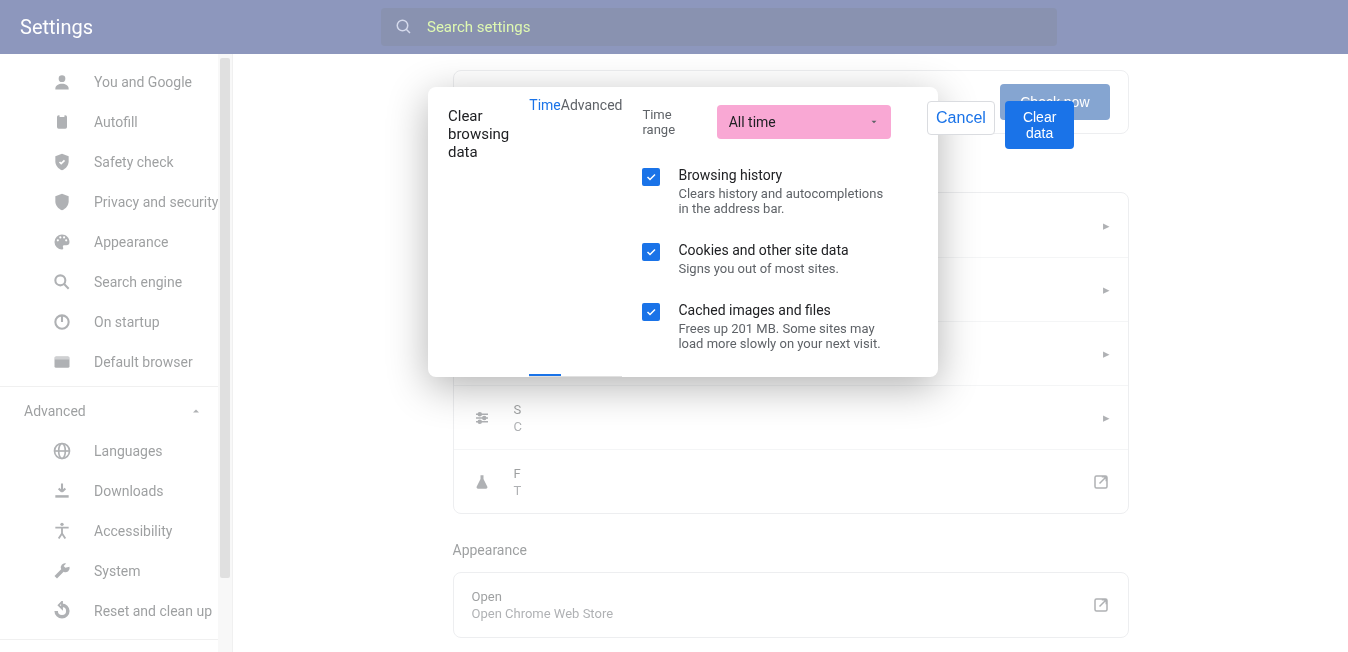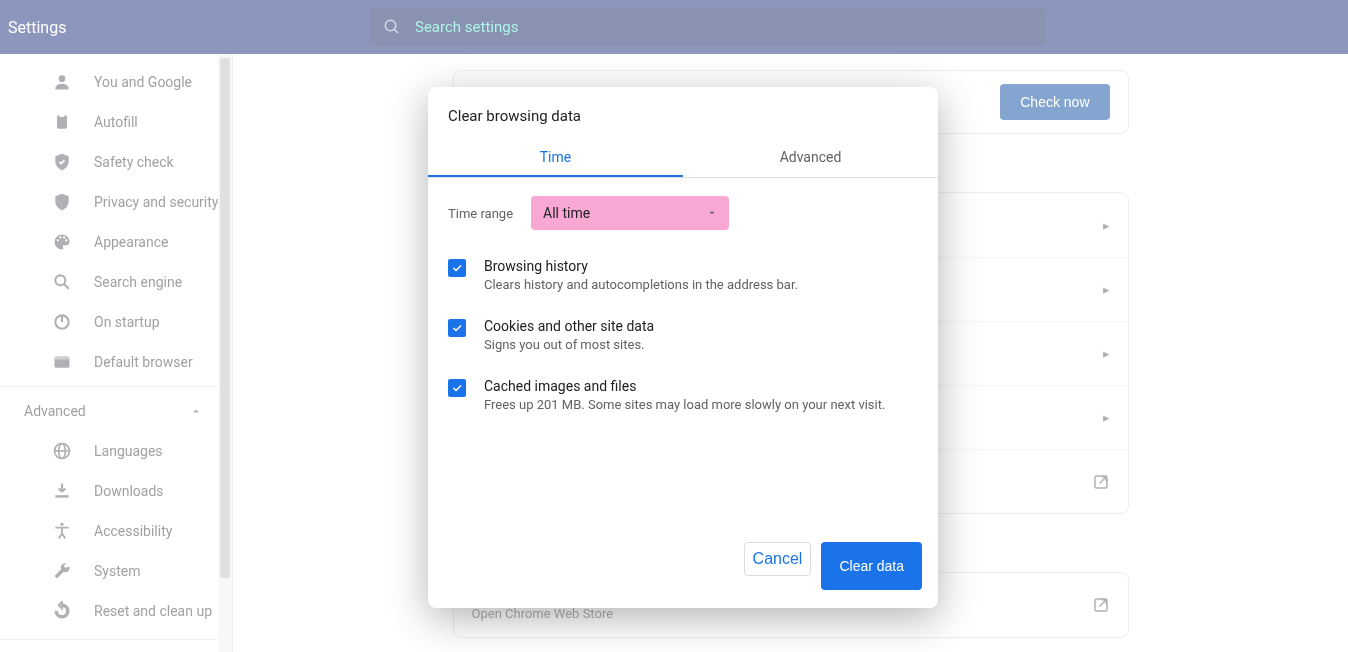--- a/index.html
+++ b/index.html
@@ -16,32 +16,33 @@
   
   .topbar {
     height: 54px;
     background: #1a2f7a;
     display: flex;
     align-items: center;
     color: #fff;
   }
   .topbar .title {
     padding-left: 8px;
-    font-size: 16px;
+    font-size: 20px;
     width: 369px;
+    margin-left: 12px;
   }
   .searchbox {
     background: #132560;
     height: 38px;
     border-radius: 4px;
     display: flex;
     align-items: center;
     padding: 0 14px;
     width: 676px;
-    color: #5eead4;
+    color: #bef264;
   }
   .searchbox svg { flex: 0 0 auto; }
   .searchbox span { margin-left: 14px; font-size: 15px; }
 
   
   .columns { display: flex; height: calc(100% - 54px); }
   .sidebar {
     width: 233px;
     border-right: 1px solid #e0e0e0;
     position: relative;
@@ -114,21 +115,21 @@
 
   
   .dialog {
     position: absolute;
     left: 428px; top: 87px;
     width: 510px;
     background: #fff;
     border-radius: 8px;
     box-shadow: 0 10px 40px rgba(0,0,0,0.3);
     z-index: 10;
-    display: flex; flex-direction: column;
+    display: flex; flex-direction: row;
   }
   .dlg-title {
     padding: 20px 20px 14px 20px;
     font-size: 15px; color: #202124;
   }
   .tabs { display: flex; border-bottom: 1px solid #e0e0e0; }
   .tab {
     flex: 1; text-align: center; padding: 10px 0;
     font-size: 14px; color: #5f6368; cursor: pointer;
     border-bottom: 2px solid transparent;

